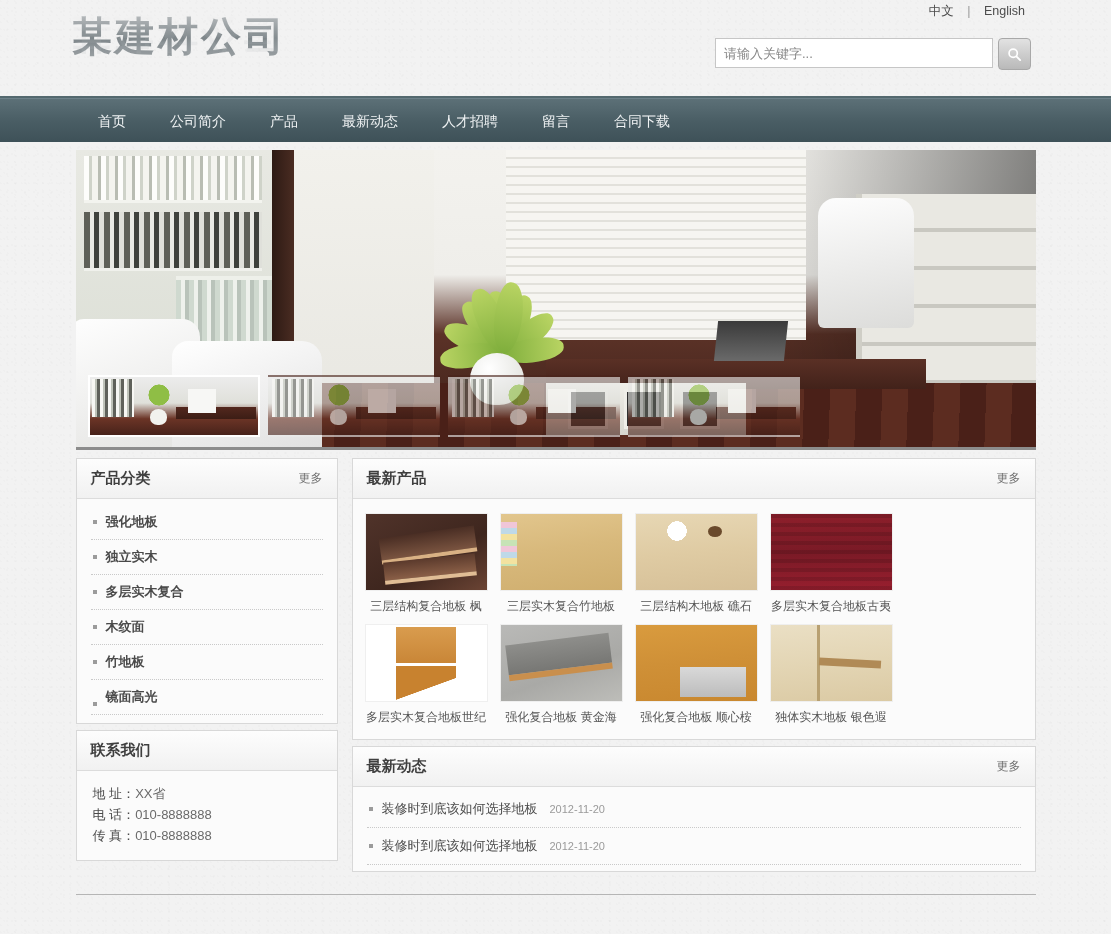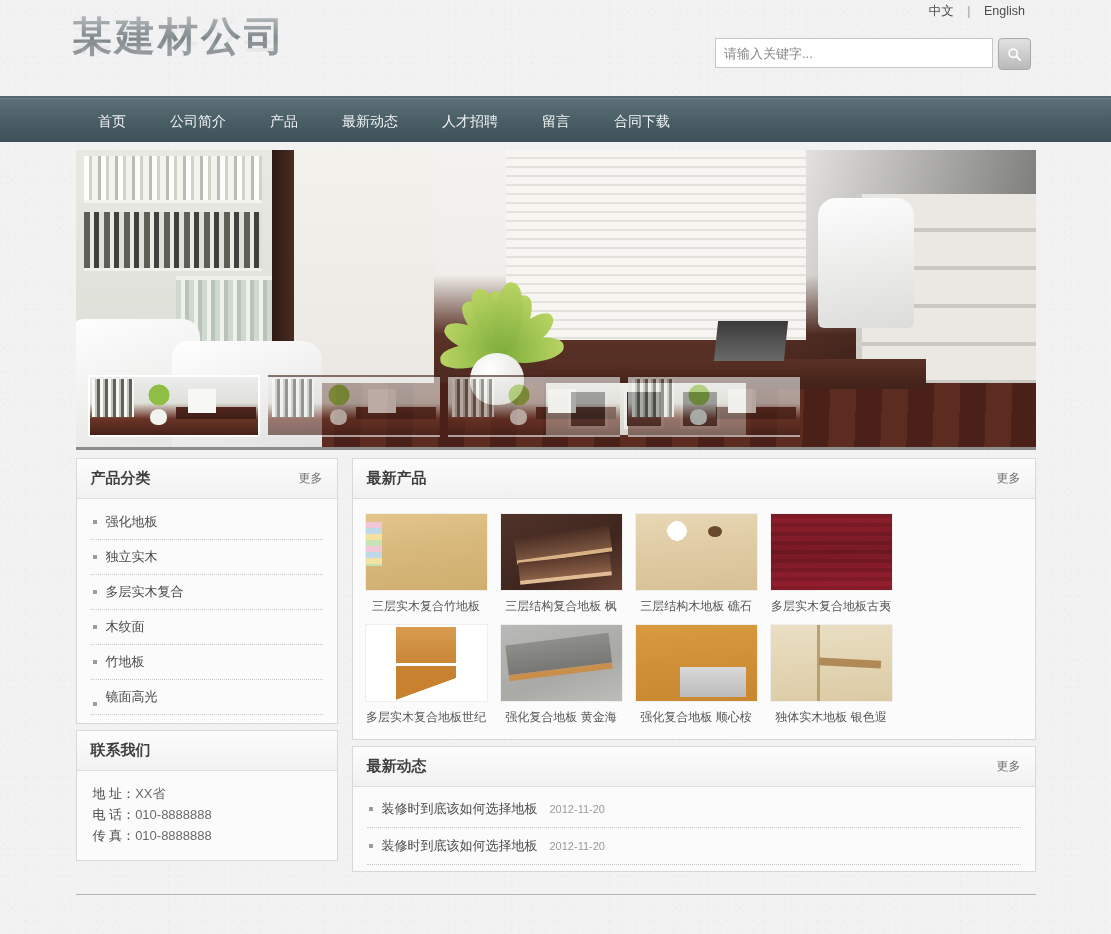--- a/index.html
+++ b/index.html
@@ -279,21 +279,21 @@
     font-size: 15px;
     font-weight: bold;
     color: #3f3f3f;
   }
   .panel-more {
     font-size: 12px;
     color: #6f6f6f;
     text-decoration: none;
     cursor: pointer;
   }
-  .panel-body { padding: 6px 14px 8px 14px; }
+  .panel-body { padding: 6px 14px 8px 14px; font-weight: bold; }
 
   .cat-list { list-style: none; }
   .cat-list li {
     border-bottom: 1px dotted #c9c9c9;
     padding: 8px 0 8px 2px;
     font-size: 13px;
     color: #4a4a4a;
     display: flex;
     align-items: center;
     cursor: pointer;
@@ -555,26 +555,26 @@
 
     <div class="col-right">
 
       <div class="panel">
         <div class="panel-head">
           <span class="panel-title">最新产品</span>
           <a class="panel-more" href="#">更多</a>
         </div>
         <div class="prod-grid">
           <div class="prod-cell">
+            <div class="prod-img p2"></div>
+            <div class="prod-name">三层结构复合地板 枫</div>
+          </div>
+          <div class="prod-cell">
             <div class="prod-img p1"></div>
             <div class="prod-name">三层实木复合竹地板</div>
-          </div>
-          <div class="prod-cell">
-            <div class="prod-img p2"></div>
-            <div class="prod-name">三层结构复合地板 枫</div>
           </div>
           <div class="prod-cell">
             <div class="prod-img p3"></div>
             <div class="prod-name">三层结构木地板 礁石</div>
           </div>
           <div class="prod-cell">
             <div class="prod-img p4"></div>
             <div class="prod-name">多层实木复合地板古夷</div>
           </div>
           <div class="prod-cell">

